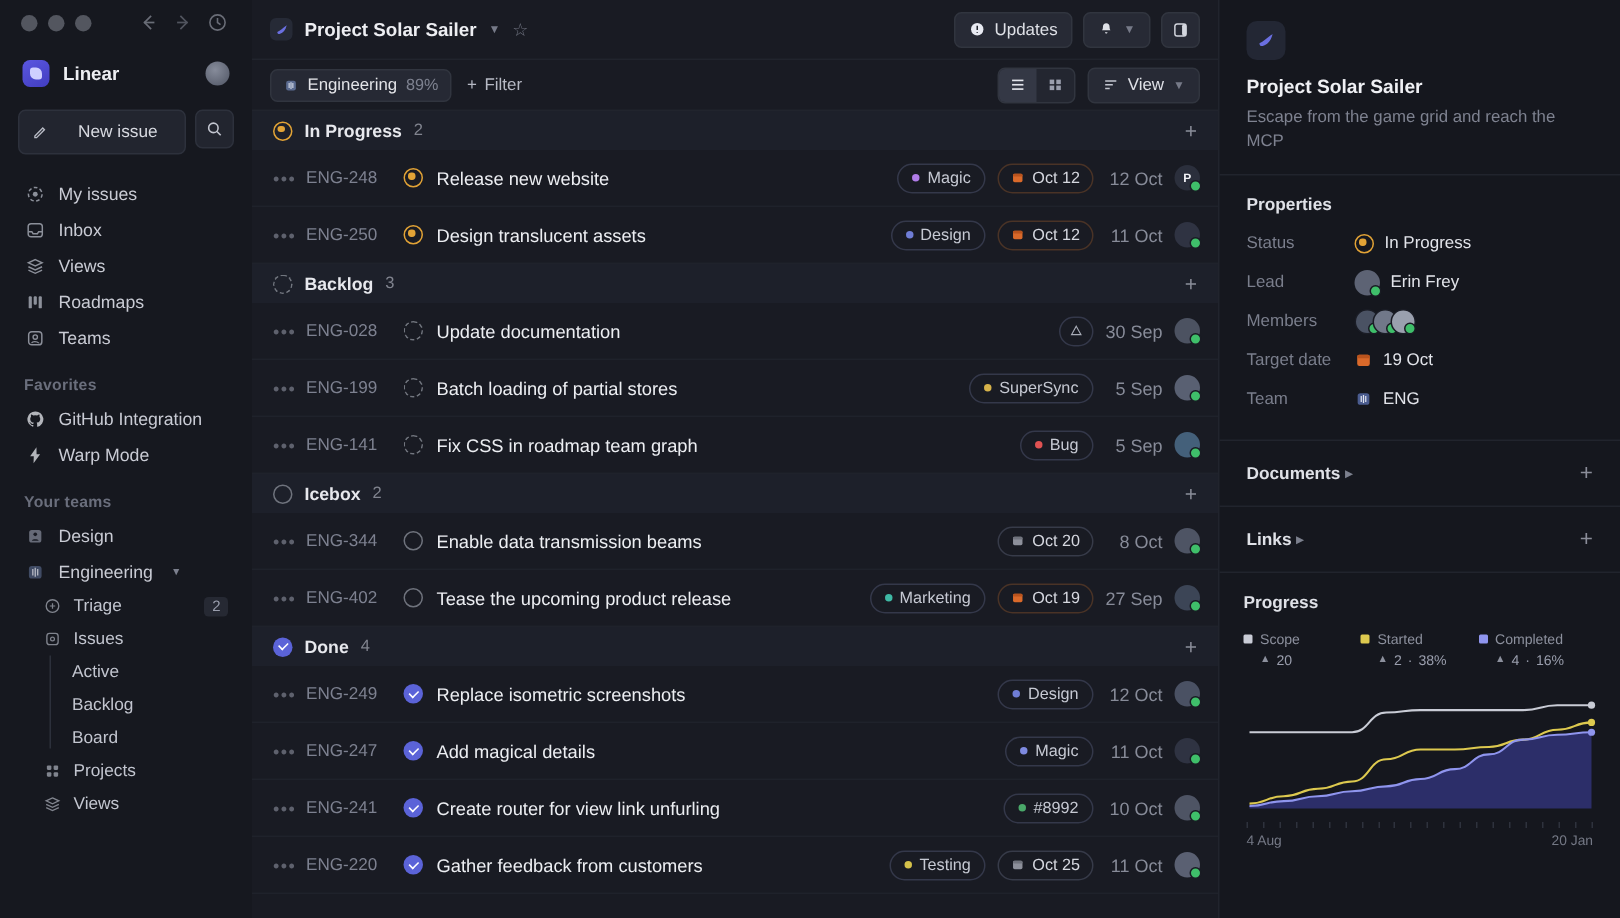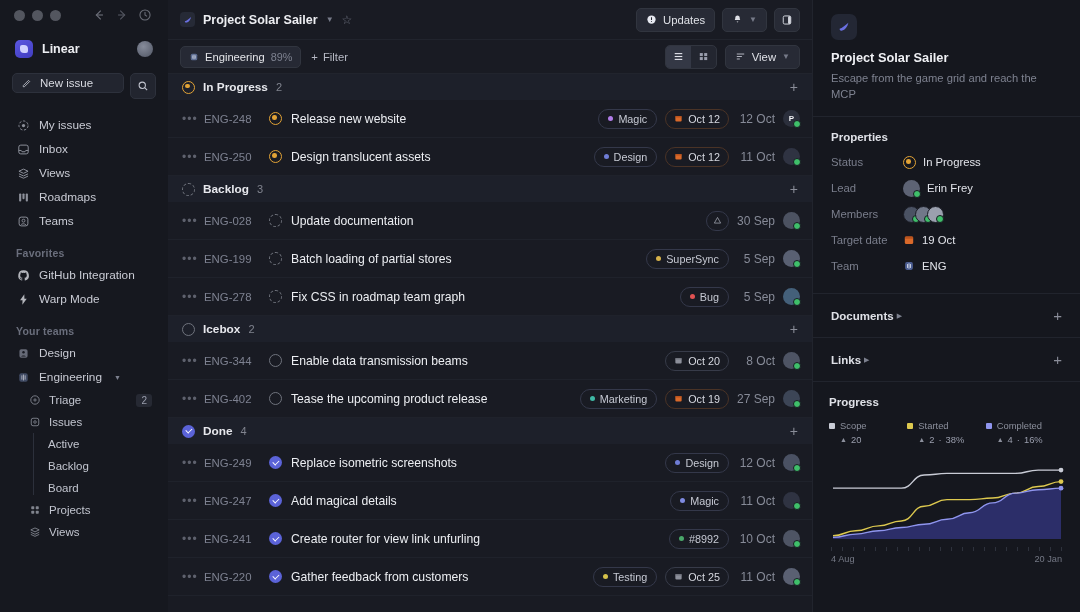--- a/index.html
+++ b/index.html
@@ -36,23 +36,23 @@
   }
   .brand-name { font-size: 12.5px; font-weight: 600; color: #edeef2; }
   .brand-avatar {
     margin-left: auto; width: 16px; height: 16px; border-radius: 50%;
     background: radial-gradient(circle at 40% 35%, #9aa0b0, #5a6070);
     opacity: .85;
   }
 
   .newissue-row { display: flex; gap: 6px; margin: 5px 2px 14px 2px; }
   .newissue {
-    flex: 1; height: 20px; border-radius: 5px;
+    flex: 1; height: 30px; border-radius: 5px;
     background: #22252f; border: 1px solid #2d313c;
-    display: flex; align-items: center; gap: 7px; padding: 0 8px;
+    display: flex; align-items: center; gap: 19px; padding: 0 8px;
     font-size: 11.5px; color: #d8dae1;
   }
   .search-btn {
     width: 26px; height: 26px; border-radius: 5px;
     background: #22252f; border: 1px solid #2d313c;
     display: flex; align-items: center; justify-content: center;
   }
 
   .nav-item {
     display: flex; align-items: center; gap: 9px;
@@ -558,21 +558,21 @@
             <span class="lbl-pill">
               <span class="lbl-dot" style="background:#d6b24a"></span>
               <span>SuperSync</span>
             </span>
             <span class="ts">5 Sep</span>
             <span class="av" style="background:#596072"></span>
           </span>
         </div>
         <div class="row">
           <span class="dots">•••</span>
-          <span class="issue-id">ENG-278</span>
+          <span class="issue-id">ENG-141</span>
           <span class="st back"></span>
           <span class="issue-title">Fix CSS in roadmap team graph</span>
           <span class="row-right">
             <span class="lbl-pill">
               <span class="lbl-dot" style="background:#e05252"></span>
               <span>Bug</span>
             </span>
             <span class="ts">5 Sep</span>
             <span class="av" style="background:#44607a"></span>
           </span>

